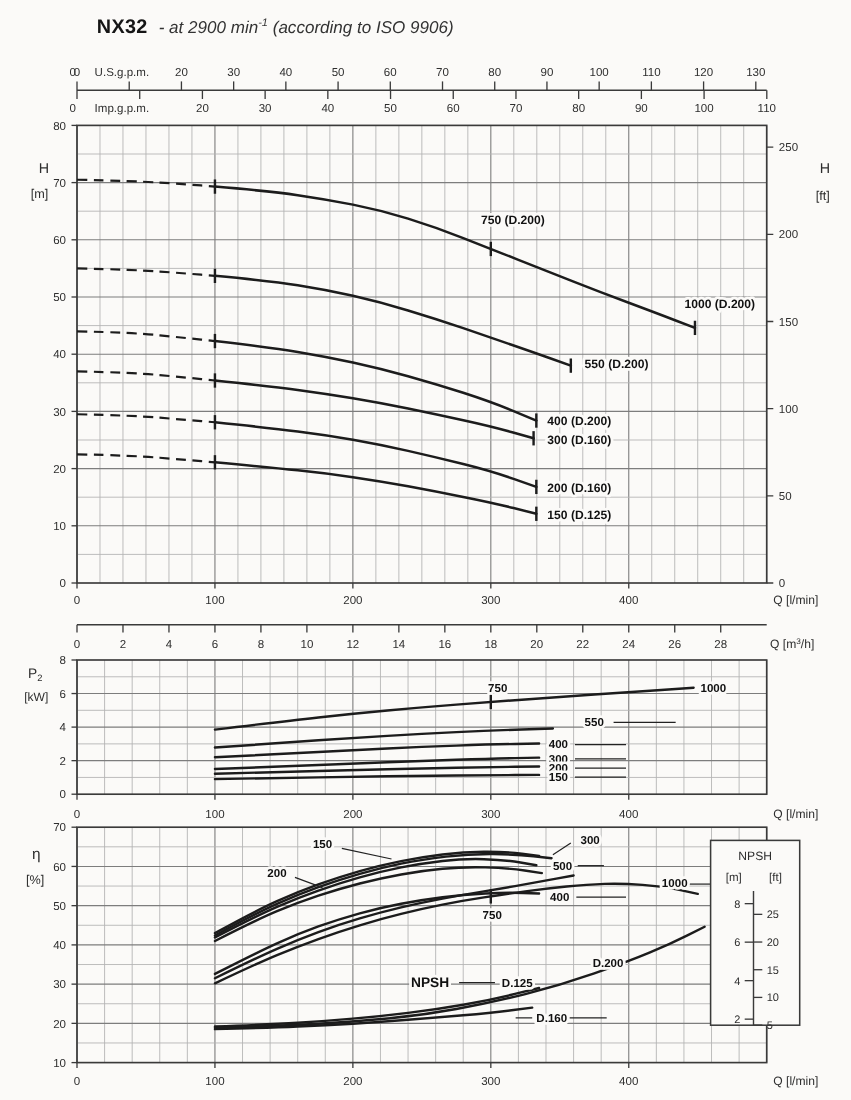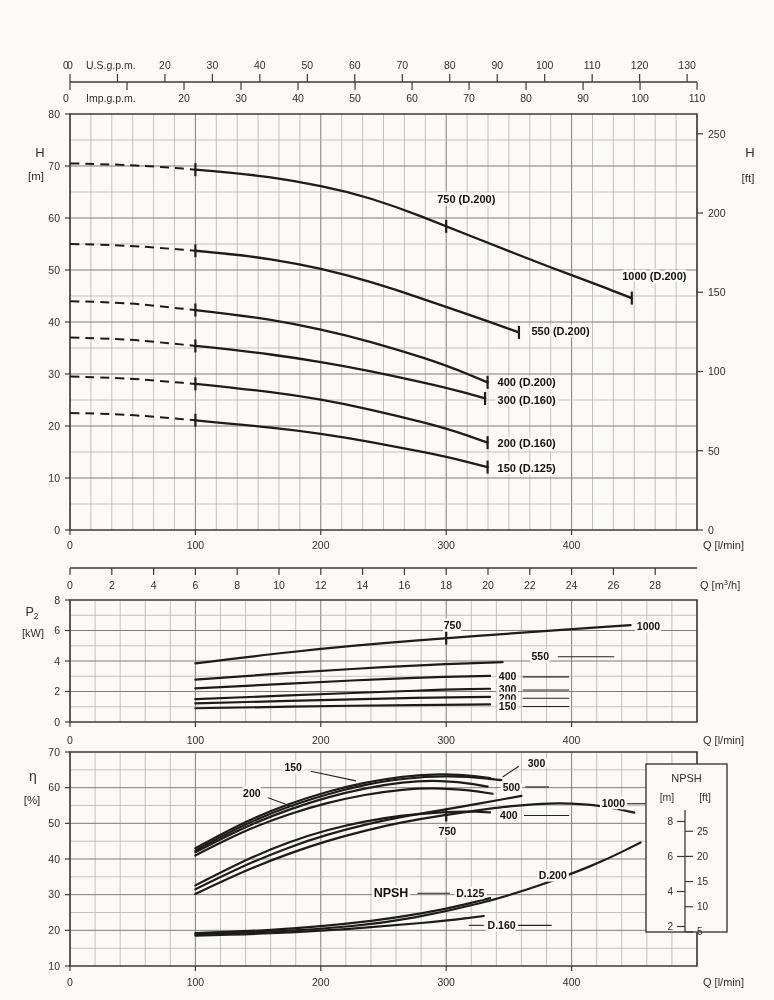--- a/index.html
+++ b/index.html
@@ -11,20 +11,23 @@
   .title{position:absolute;left:88px;top:14px;white-space:nowrap;}
   .title .model{font-weight:bold;font-size:18px;color:#151515;letter-spacing:.3px;}
   .title .subtitle{font-style:italic;font-size:15.5px;color:#333;margin-left:10px;}
   .title sup{font-size:10px;}
   svg text{font-family:"Liberation Sans","DejaVu Sans",sans-serif;}
 </style>
 </head>
 <body>
 
 <div class="page">
+  <div class="title">
+    <span class="model">NX32</span><span class="subtitle"><span>- at 2900 min</span><sup>-1</sup><span> (according to ISO 9906)</span></span>
+  </div>
   <div id="chart-host"><svg viewBox="0 0 774 1000" width="774" height="1000">
         <g>
           <line x1="70" y1="82" x2="697" y2="82" stroke="#3a3a3a" stroke-width="1.3"></line>
           <line x1="70" y1="74" x2="70" y2="90" stroke="#3a3a3a" stroke-width="1.2"></line>
           <text x="70" y="69" font-size="10.5" fill="#2e2e2e" text-anchor="middle">0</text>
           <line x1="117.46891600000001" y1="74" x2="117.46891600000001" y2="82" stroke="#3a3a3a" stroke-width="1.2"></line>
           <line x1="164.93783200000001" y1="74" x2="164.93783200000001" y2="82" stroke="#3a3a3a" stroke-width="1.2"></line>
           <text x="164.93783200000001" y="69" font-size="10.5" fill="#2e2e2e" text-anchor="middle">20</text>
           <line x1="212.406748" y1="74" x2="212.406748" y2="82" stroke="#3a3a3a" stroke-width="1.2"></line>
           <text x="212.406748" y="69" font-size="10.5" fill="#2e2e2e" text-anchor="middle">30</text>

